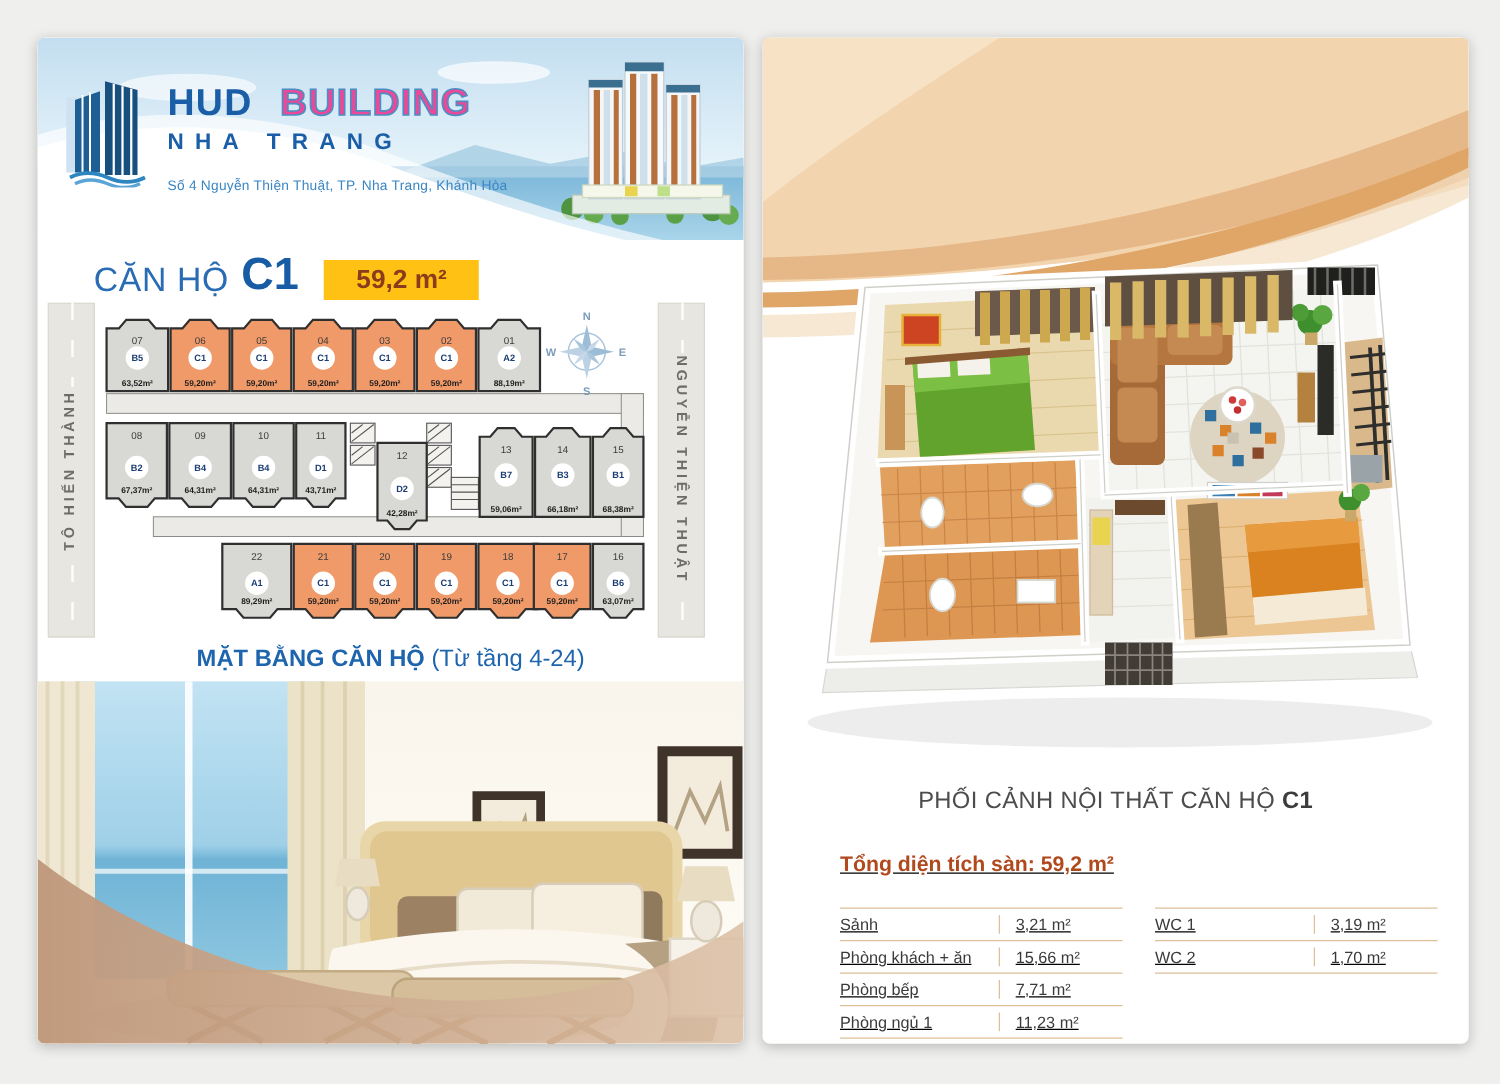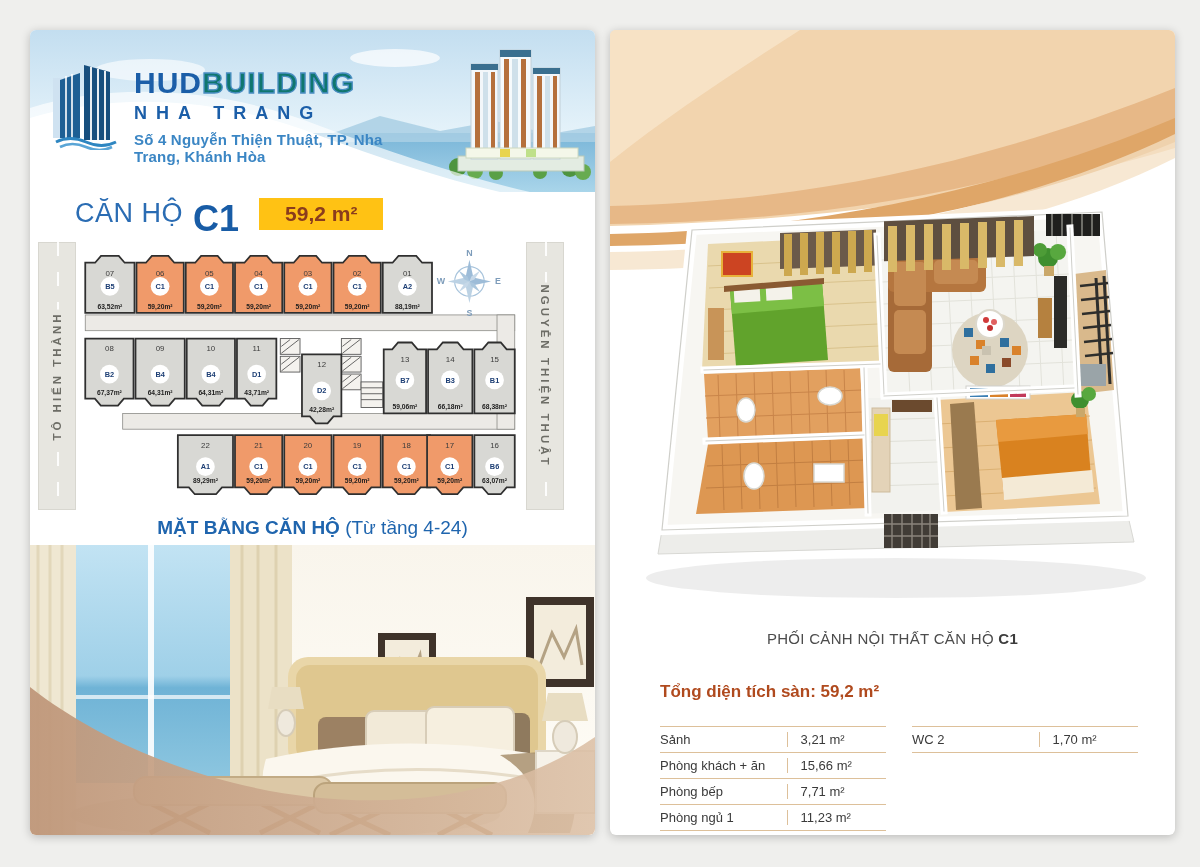--- a/index.html
+++ b/index.html
@@ -19,25 +19,25 @@
   #page-right { left:610px; }
 
   
   .hero { position:absolute; left:0; top:0; width:565px; height:162px; }
   .logo-block { position:absolute; left:22px; top:26px; width:360px; }
   .logo-row { display:flex; align-items:flex-start; }
   .logo-icon { width:70px; height:94px; flex:0 0 70px; }
   .logo-text { margin-left:12px; padding-top:12px; }
   .brand-line1 { font-size:30px; font-weight:800; line-height:30px; letter-spacing:1px; white-space:nowrap; }
   .brand-main { color:#1b5ea8; }
-  .brand-sub { color:#0f766e; -webkit-text-stroke:1.3px #4a8ec2; margin-left:0; }
+  .brand-sub { color:#ec4899; -webkit-text-stroke:1.3px #4a8ec2; margin-left:22px; }
   .brand-line2 { font-size:18px; font-weight:800; letter-spacing:9px; color:#1b5ea8; margin-top:5px; }
-  .logo-address { font-size:15px; font-weight:700; color:#3b86c4; margin-top:7px; letter-spacing:.2px; }
-
-  .title-row { position:absolute; left:45px; top:168px; display:flex; align-items:flex-start; }
+  .logo-address { font-size:11px; font-weight:400; color:#3b86c4; margin-top:19px; letter-spacing:.2px; }
+
+  .title-row { position:absolute; left:45px; top:168px; display:flex; align-items:flex-end; }
   .title-label { font-size:27px; color:#2a6cb3; font-weight:500; letter-spacing:.5px; }
   .title-code { font-size:36px; color:#185ca6; font-weight:800; margin-left:10px; }
   .area-badge { margin-left:20px; background:#ffc214; color:#8a3c1d; font-weight:800;
     font-size:21px; padding:4px 26px; }
 
   .floorplan-wrap { position:absolute; left:8px; top:212px; width:549px; height:268px; }
   .street { position:absolute; top:0; width:38px; height:268px;
     background:#e7e6e0;
     box-shadow:inset 0 0 0 1px #d8d7d0;
     display:flex; align-items:center; justify-content:center; overflow:hidden; }
@@ -54,24 +54,24 @@
   .fp-caption { position:absolute; left:0; top:487px; width:565px; text-align:center;
     font-size:19px; color:#1f65ae; }
   .fp-caption b { font-weight:800; }
 
   .photo { position:absolute; left:0; top:515px; width:565px; height:290px; }
 
   
   .swoosh { position:absolute; left:0; top:0; width:565px; height:250px; }
   .render-wrap { position:absolute; left:24px; top:128px; width:522px; height:455px; }
   .render-caption { position:absolute; left:0; top:600px; width:565px; text-align:center;
-    font-size:15px; color:#4c4c4c; letter-spacing:.3px; }
+    font-size:19px; color:#4c4c4c; letter-spacing:.3px; }
   .render-caption b { font-weight:800; color:#3c3c3c; }
 
-  .area-table { position:absolute; left:50px; top:652px; width:478px; }
+  .area-table { position:absolute; left:62px; top:652px; width:478px;text-decoration:underline; }
   .area-table-title { font-size:17px; font-weight:800; color:#b04a1e; margin-bottom:9px; }
   .area-cols { display:flex; gap:26px;margin-top:24px; }
   .area-col { flex:1; border-top:1.5px solid #ddc09a; }
   .area-row { display:flex; align-items:center; border-bottom:1.5px solid #ddc09a;
     padding:5px 0; font-size:13px; color:#3a3a3a; }
   .area-row .lbl { flex:0 0 56%; font-weight:500; }
   .area-row .val { flex:1; border-left:1.5px solid #ddc09a; padding-left:13px; }
 </style>
 </head>
 <body>
@@ -676,19 +676,23 @@
             <span class="lbl">Phòng bếp</span>
             <span class="val">7,71 m²</span>
           </div>
           <div class="area-row">
             <span class="lbl">Phòng ngủ 1</span>
             <span class="val">11,23 m²</span>
           </div>
         </div>
       <div class="area-col">
           <div class="area-row">
+            <span class="lbl">WC 1</span>
+            <span class="val">3,19 m²</span>
+          </div>
+          <div class="area-row">
             <span class="lbl">WC 2</span>
             <span class="val">1,70 m²</span>
           </div>
         </div>
     </div>
   </div>
 </div>
 
 </body></html>

